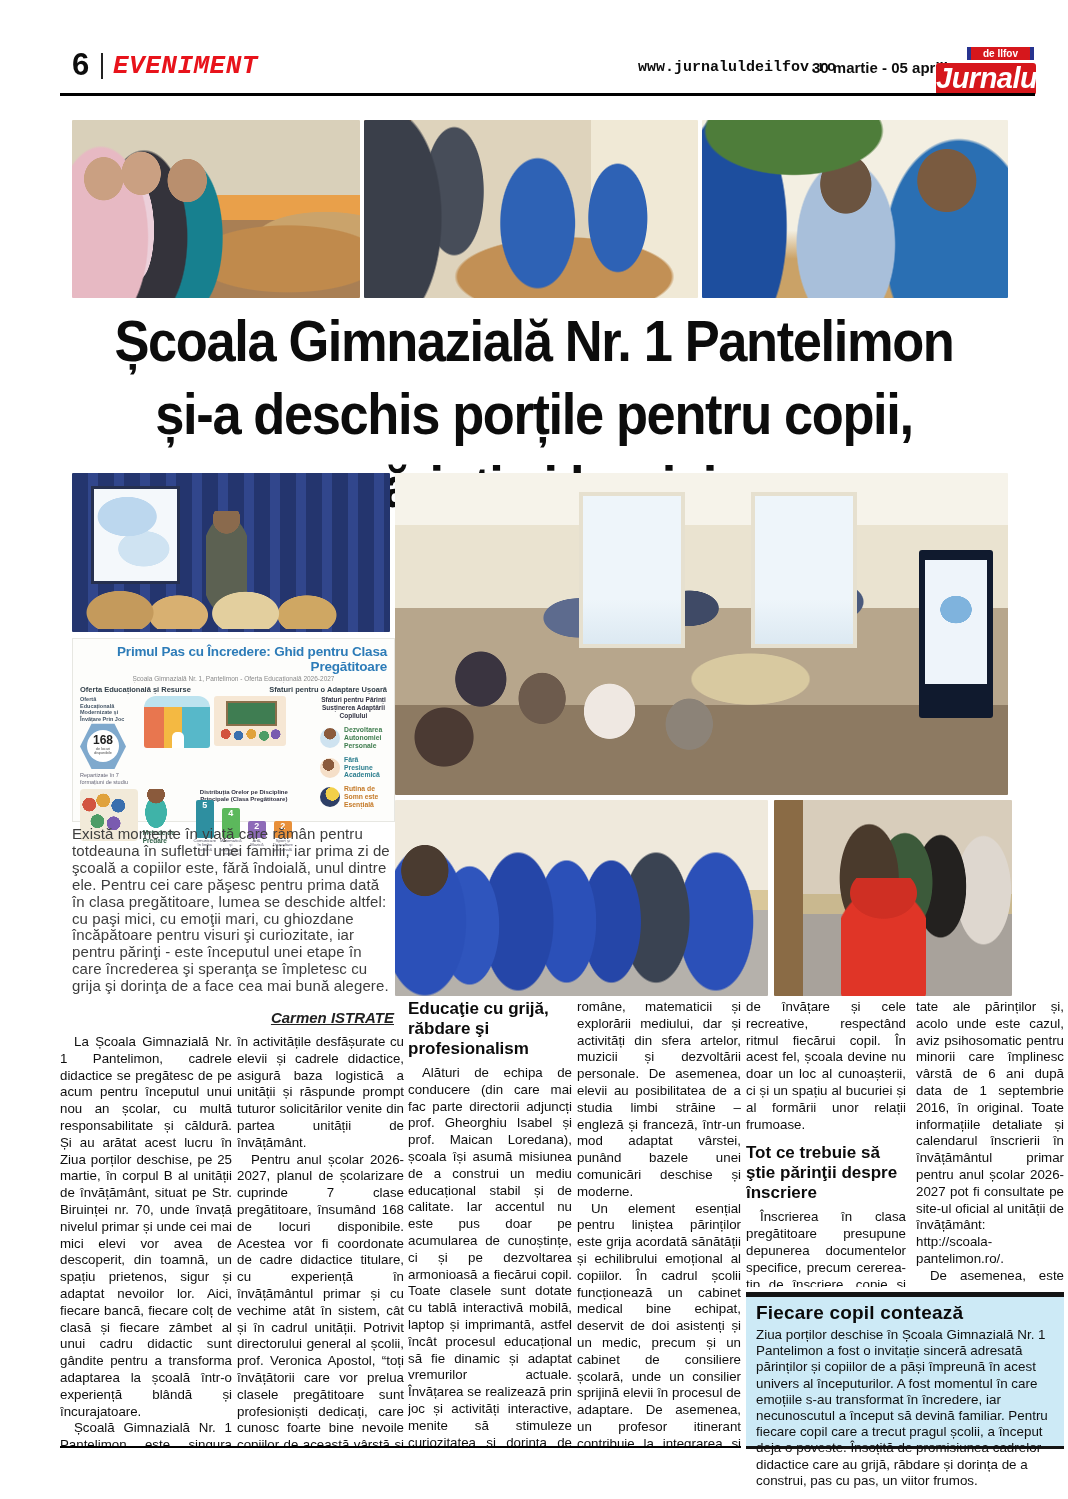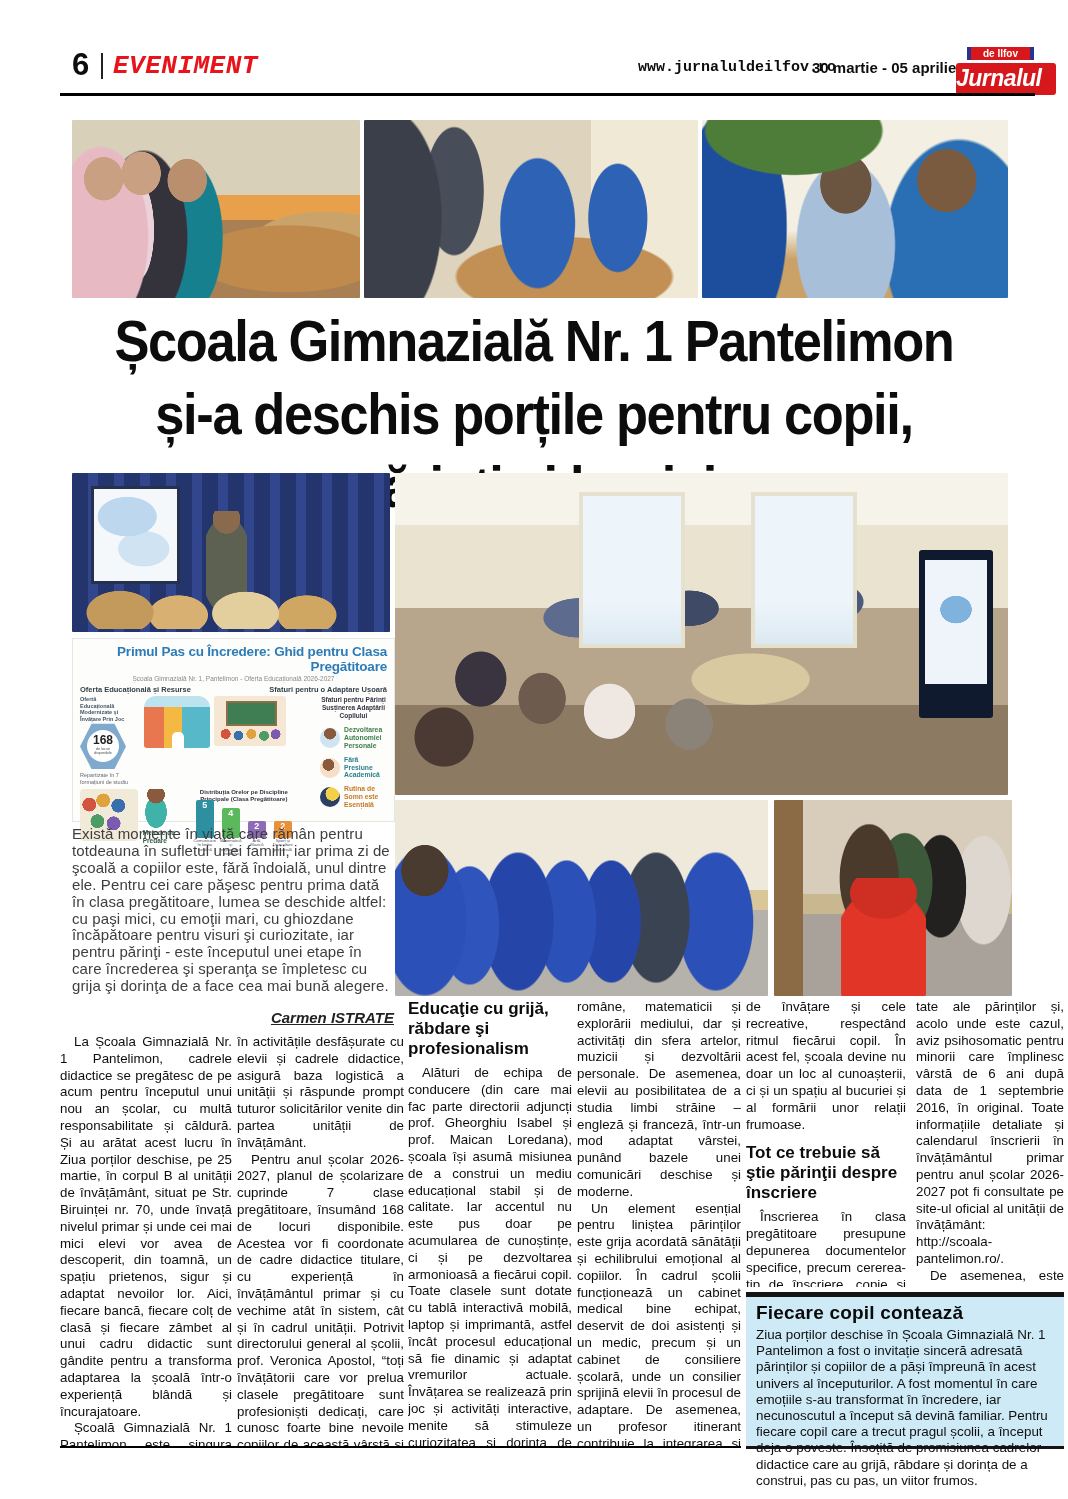--- a/index.html
+++ b/index.html
@@ -12,22 +12,22 @@
   .hdr-div{width:2px;height:26px;background:#222;}
   .section{font-size:26px;font-weight:800;font-style:italic;color:#e8131b;letter-spacing:.5px;font-family:Liberation Mono, monospace;}
   .site{font-size:15px;font-weight:bold;color:#0d0d0d;}
   .dateline{font-size:15px;font-weight:bold;color:#0d0d0d;}
   .rule{background:#000;}
   .logo{width:100px;height:48px;}
   .logo .top{position:absolute;right:2px;top:0;background:#d6171c;color:#fff;
     font-size:10px;font-weight:bold;padding:0 12px;line-height:13px;
     border-left:4px solid #27338f;border-right:4px solid #27338f;}
   .logo .main{position:absolute;left:0;bottom:0;width:100%;height:32px;background:#d6171c;
-    color:#fff;font-weight:bold;font-style:italic;font-size:23px;text-align:left;
-    line-height:30px;border-radius:3px;letter-spacing:-.5px;margin-left:20px;}
+    color:#fff;font-weight:bold;font-style:italic;font-size:29px;text-align:left;
+    line-height:30px;border-radius:3px;letter-spacing:-.5px;}
 
   .kicker{font-size:26px;color:#161616;text-align:center;letter-spacing:.3px;}
 
   .headline{text-align:center;font-weight:bold;color:#0c0c0c;font-size:57px;line-height:73px;
     letter-spacing:-1.5px;transform:scaleX(.92);transform-origin:50% 0;}
 
   
   .ph{background:#c9bda6;overflow:hidden;border-radius:1px;}
   .p1{background:
     radial-gradient(20px 22px at 11% 33%,#caa082 97%,transparent),

